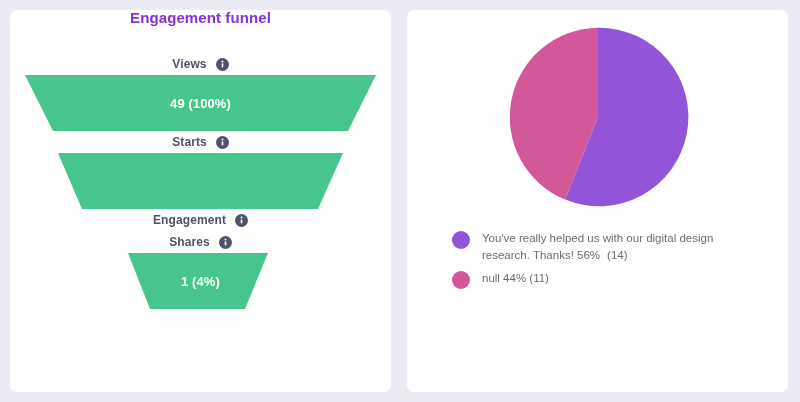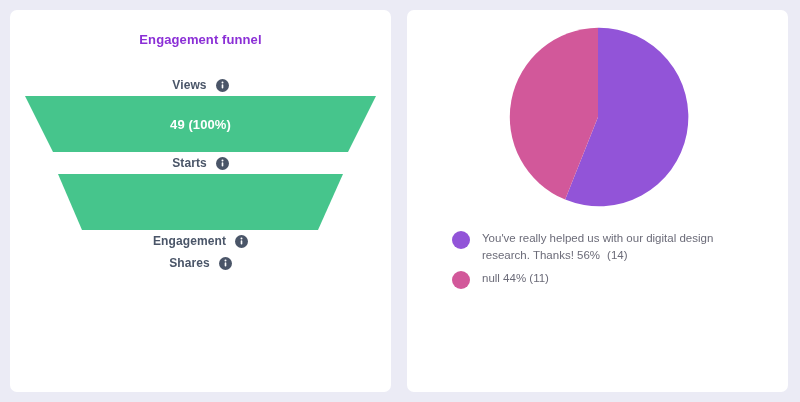--- a/index.html
+++ b/index.html
@@ -29,25 +29,24 @@
     border-radius: 7px;
     position: relative;
     box-sizing: border-box;
   }
   .card-left  { width: 381px; height: 382px; }
   .card-right { width: 381px; height: 382px; }
 
   .card-title {
     text-align: center;
     color: #8b2fd6;
-    font-size: 13px;
+    font-size: 15px;
     font-weight: bold;
     letter-spacing: 0.1px;
     margin: 0;
-    padding-top: 23px;
     line-height: 1;
   }
 
   
   .funnel {
     position: relative;
     margin-top: 28px;
   }
   .funnel-stage {
     position: relative;
@@ -201,20 +200,26 @@
         <div class="stage-head">
           <span class="stage-label">Shares</span>
           <span class="info-icon">
             <svg viewBox="0 0 16 16" width="13" height="13" aria-hidden="true">
               <circle cx="8" cy="8" r="8" fill="#4a5568"></circle>
               <rect x="7" y="6.6" width="2" height="5.2" rx="0.9" fill="#ffffff"></rect>
               <circle cx="8" cy="4.4" r="1.2" fill="#ffffff"></circle>
             </svg>
           </span>
         </div>
+        <div class="stage-bar">
+          <svg viewBox="0 0 381 56" preserveAspectRatio="none" aria-hidden="true">
+            <polygon points="118,0 258,0 235,56 140,56" fill="#46c58c"></polygon>
+          </svg>
+          <span class="stage-value">1 (4%)</span>
+        </div>
       </div>
 
     </div>
   </section>
 
   <section class="card card-right">
 
     <div class="pie-wrap">
       <svg class="pie" viewBox="0 0 200 200" aria-hidden="true">
 

